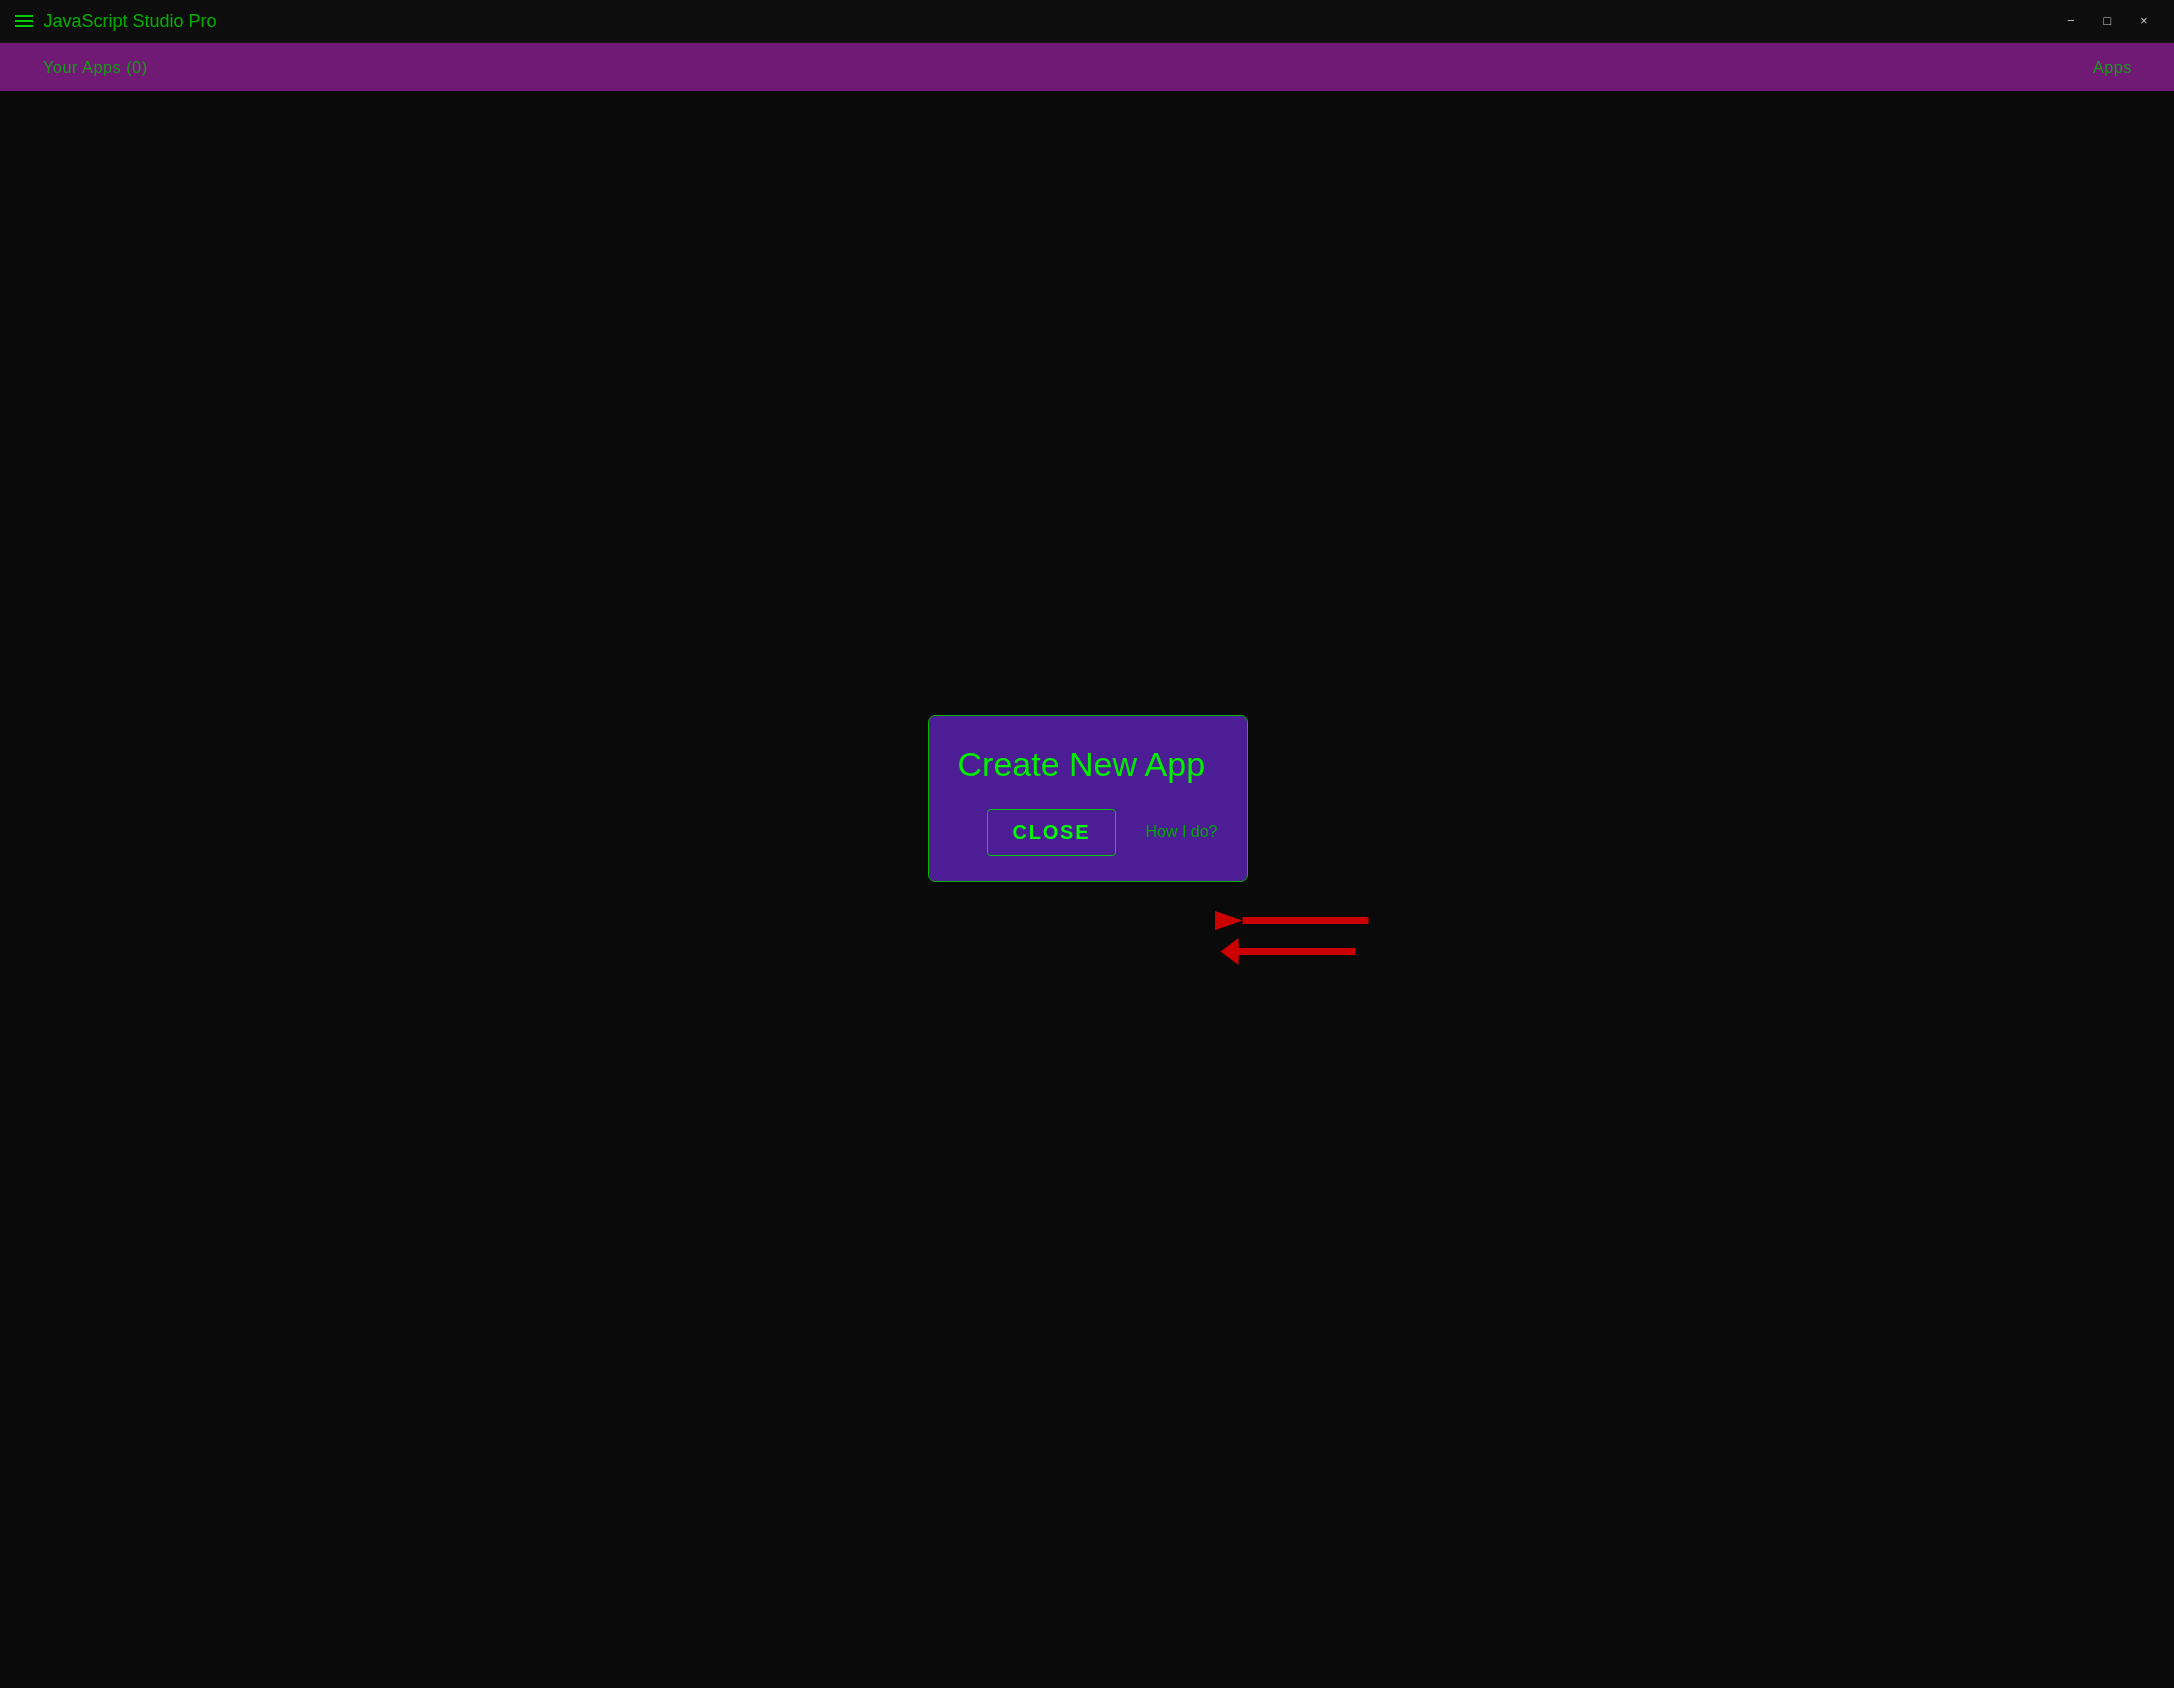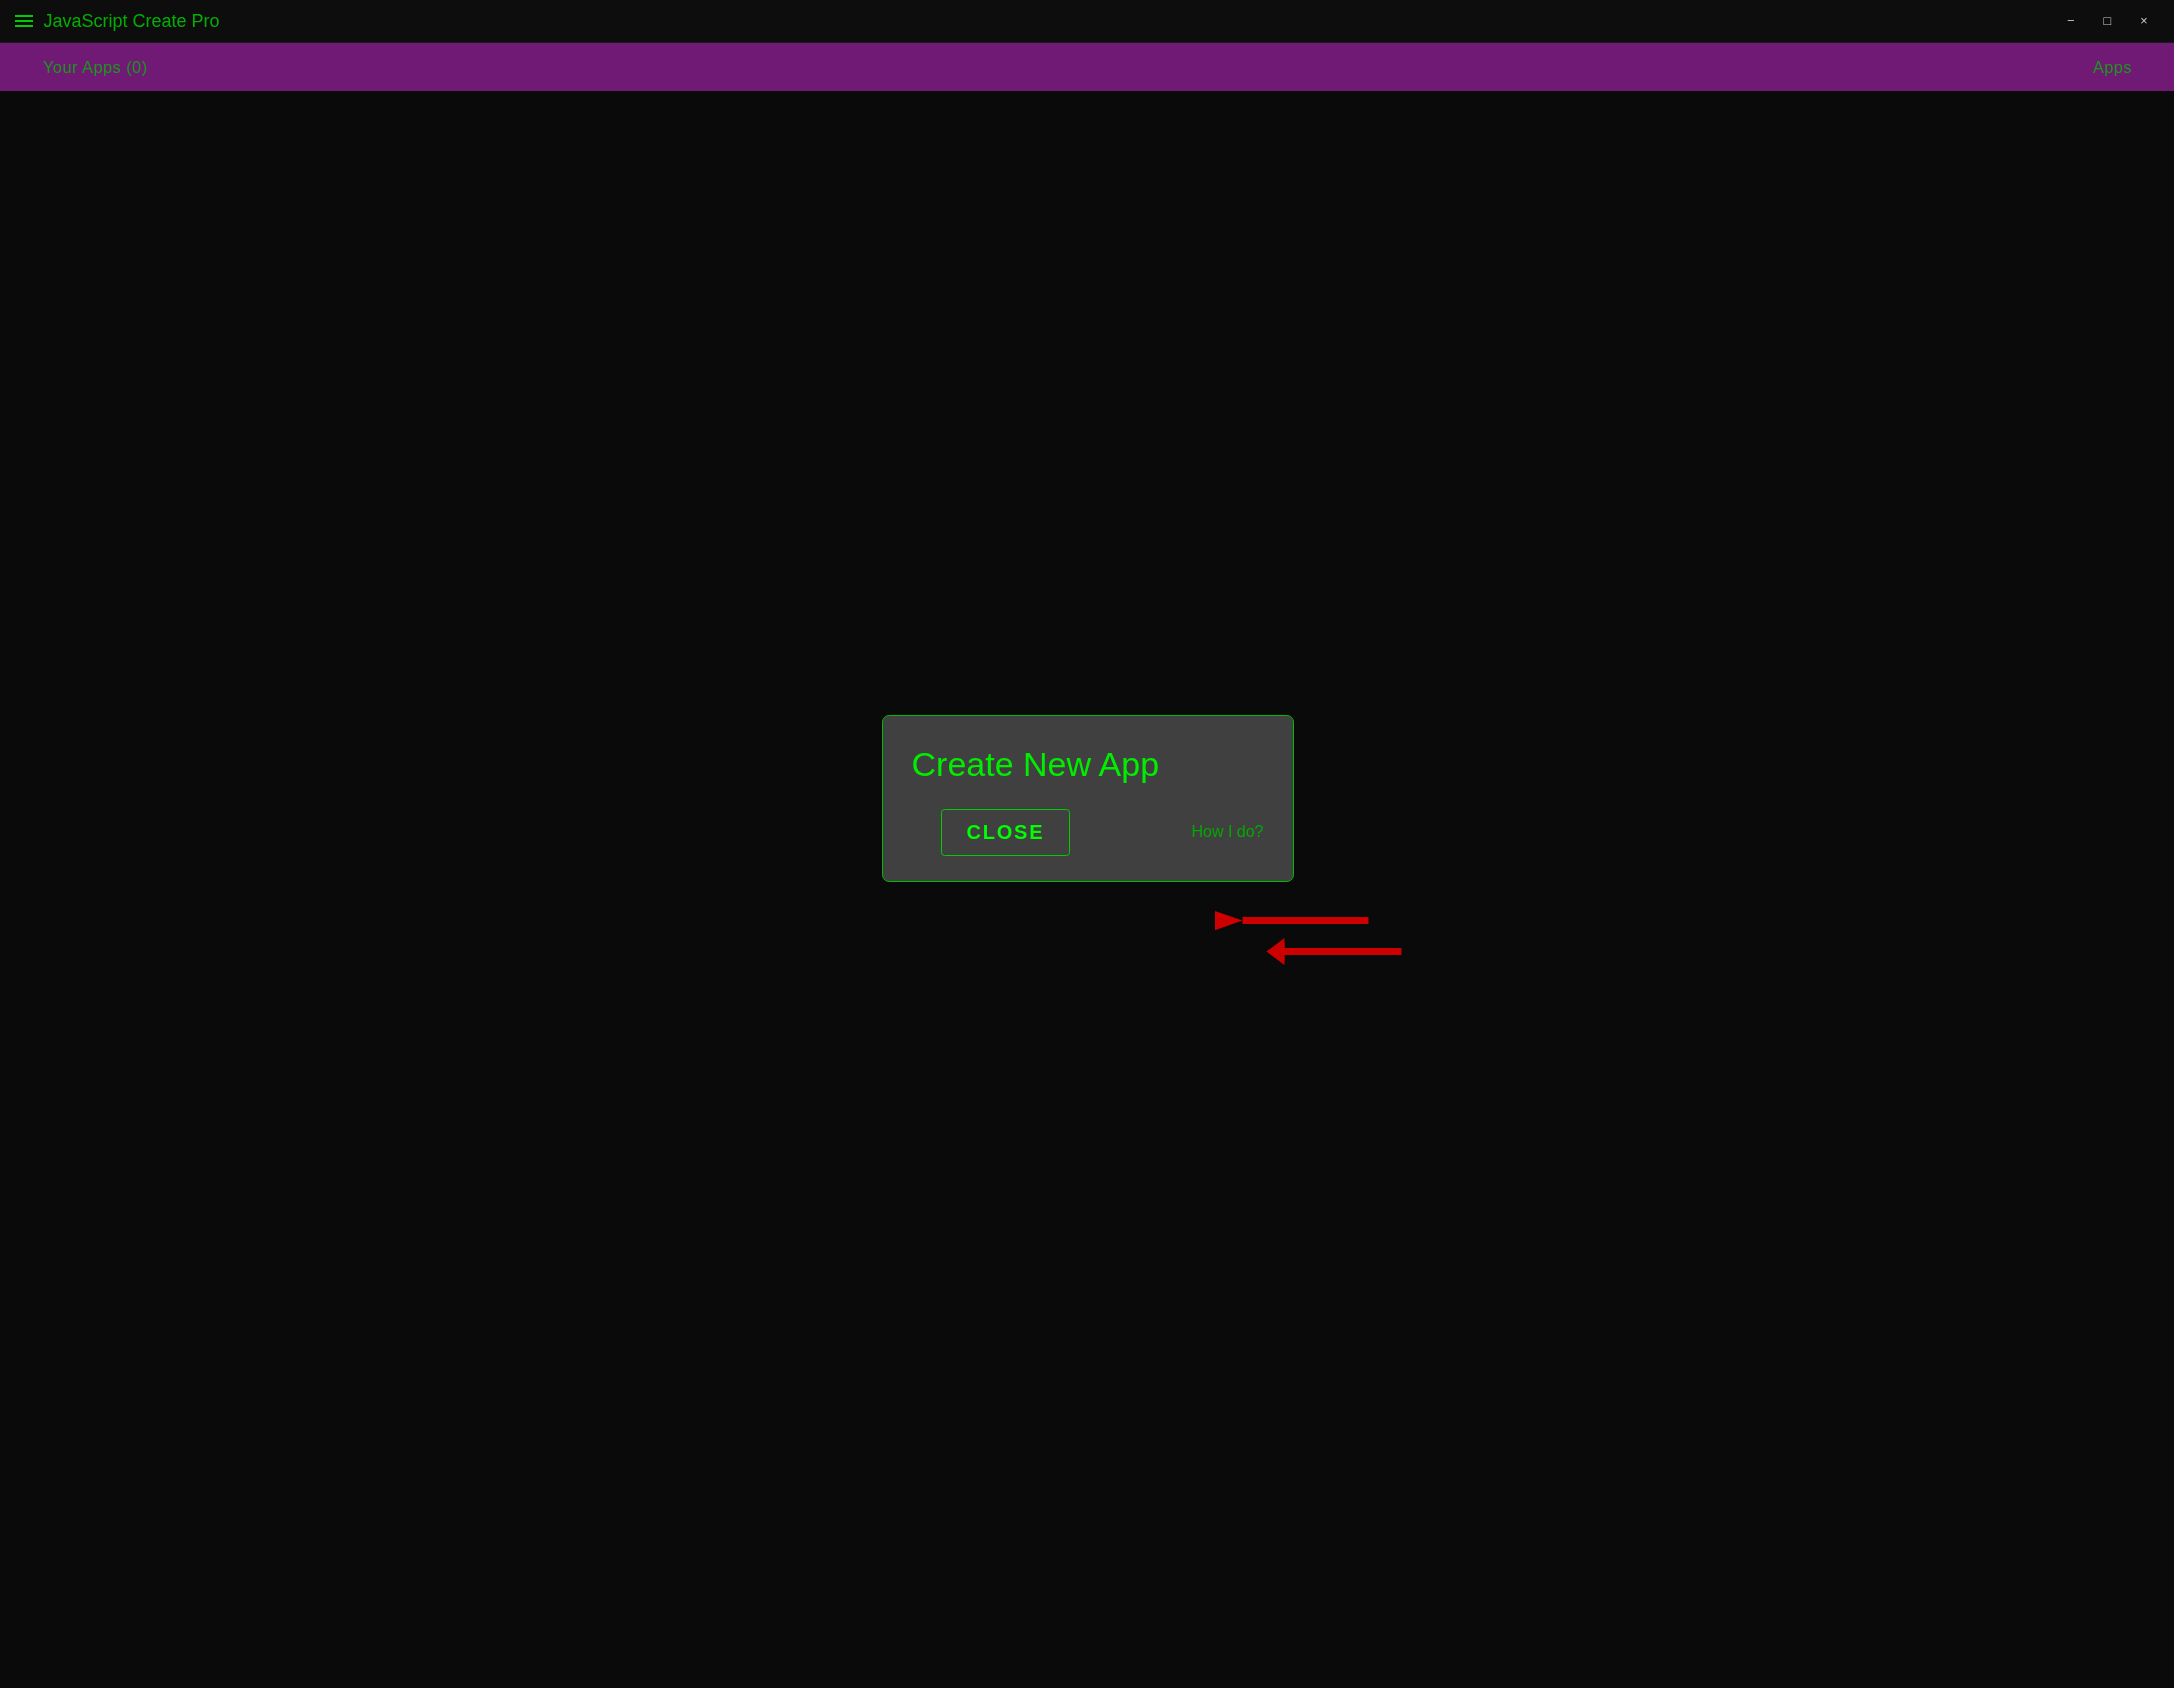--- a/index.html
+++ b/index.html
@@ -94,25 +94,25 @@
     .main-content {
       display: flex;
       align-items: center;
       justify-content: center;
       height: calc(1689px - 43px - 51px);
       position: relative;
     }
 
     
     .dialog {
-      background-color: #404040;
+      background-color: #4c1d95;
       border: 1.8px solid #00bb00;
       border-radius: 7.2px;
       padding: 29px 29px 25px 29px;
-      width: 412px;
+      width: 320px;
       position: relative;
       margin-top: -181px;
     }
 
     .dialog-title {
       color: #00ee00;
       font-size: 34px;
       font-weight: 300;
       margin-bottom: 25px;
     }
@@ -197,21 +197,21 @@
 </head>
 <body>
 
 <div class="title-bar">
   <div class="title-bar-left">
     <div class="hamburger-icon">
       <div class="hamburger-line"></div>
       <div class="hamburger-line"></div>
       <div class="hamburger-line"></div>
     </div>
-    <span class="app-title">JavaScript Create Pro</span>
+    <span class="app-title">JavaScript Studio Pro</span>
   </div>
   <div class="title-bar-controls">
     <button class="title-bar-btn">−</button>
     <button class="title-bar-btn">□</button>
     <button class="title-bar-btn close-btn">×</button>
   </div>
 </div>
 
 <div class="nav-bar">
   <span class="nav-item">Your Apps (0)</span>

